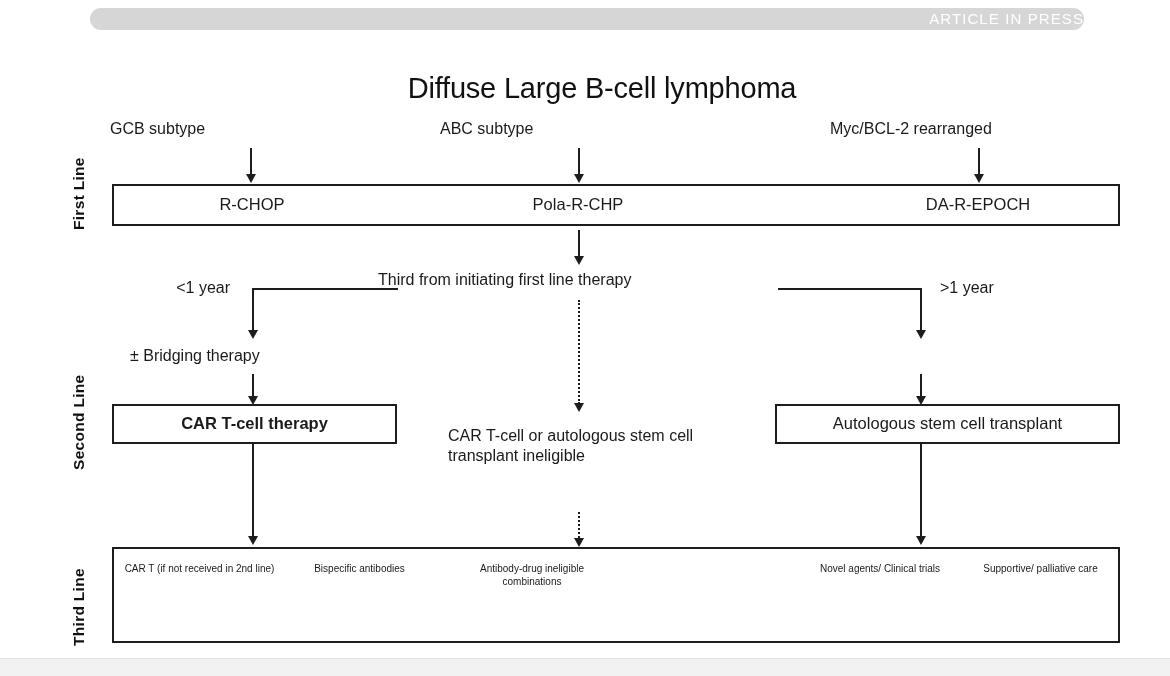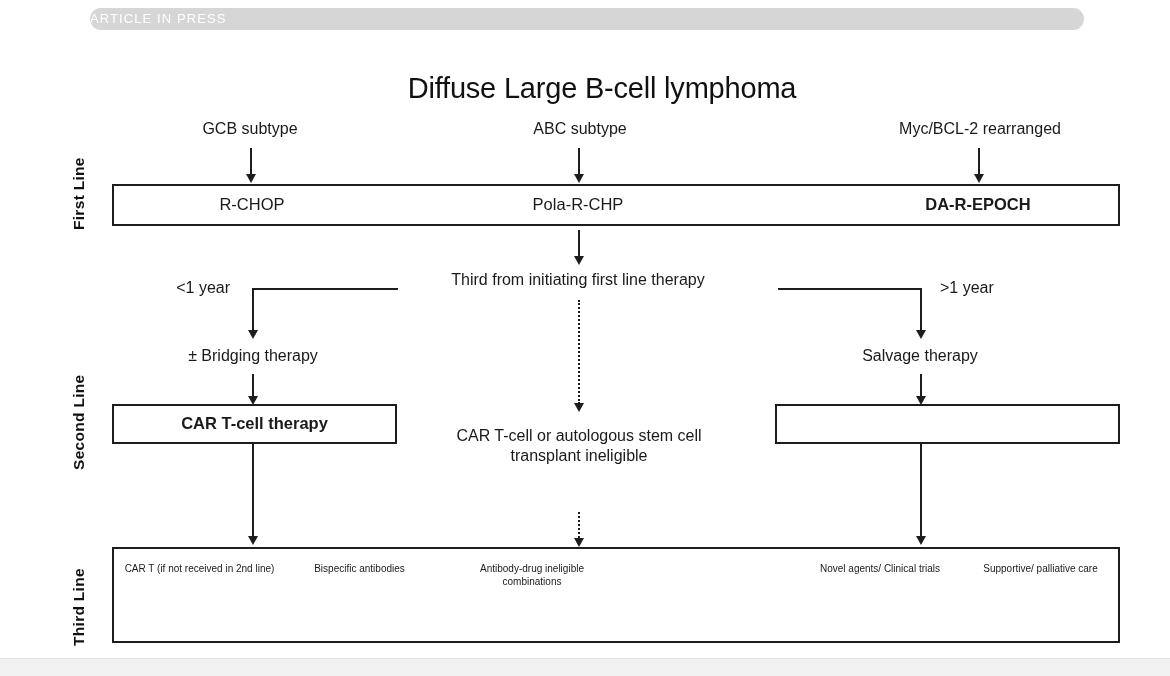--- a/index.html
+++ b/index.html
@@ -21,23 +21,23 @@
 
   
   .press-band {
     position: absolute;
     left: 90px;
     top: 8px;
     width: 994px;
     height: 22px;
     background: #d6d6d6;
     color: #ffffff;
-    font-size: 13px;
+    font-size: 15px;
     letter-spacing: 1.1px;
-    text-align: left;
+    text-align: right;
     line-height: 22px;
     font-family: "Liberation Sans", sans-serif;
     border-radius: 11px;
   }
 
   
   .page-foot {
     position: absolute;
     left: 0;
     top: 658px;
@@ -71,21 +71,21 @@
     white-space: nowrap;
     letter-spacing: 0.3px;
   }
 
   
   .txt {
     position: absolute;
     font-size: 16px;
     color: #1a1a1a;
     white-space: nowrap;
-    text-align: center;
+    text-align: left;
   }
   .txt.multi { white-space: normal; line-height: 1.28; }
 
   
   .box {
     position: absolute;
     border: 2px solid #1d1d1d;
     background: #ffffff;
     box-sizing: border-box;
   }
@@ -153,21 +153,21 @@
 
   <div class="vline" style="left:578px; top:148px; height:30px;"></div>
   <div class="arrowhead" style="left:573.5px; top:174px;"></div>
 
   <div class="vline" style="left:978px; top:148px; height:30px;"></div>
   <div class="arrowhead" style="left:973.5px; top:174px;"></div>
 
   <div class="box" style="left:112px; top:184px; width:1008px; height:42px;"></div>
   <div class="box-label" style="left:438px; top:195px; width:280px;">Pola-R-CHP</div>
   <div class="box-label" style="left:112px; top:195px; width:280px;">R-CHOP</div>
-  <div class="box-label" style="left:838px; top:195px; width:280px;font-weight:bold;">DA-R-EPOCH</div>
+  <div class="box-label" style="left:838px; top:195px; width:280px;">DA-R-EPOCH</div>
 
   <div class="vline" style="left:578px; top:230px; height:30px;"></div>
   <div class="arrowhead" style="left:573.5px; top:256px;"></div>
 
   <div class="txt" style="left:378px; top:271px; width:400px;">Third from initiating first line therapy</div>
 
   <div class="hline" style="left:252px; top:288px; width:146px;"></div>
   <div class="vline" style="left:252px; top:288px; height:46px;"></div>
   <div class="arrowhead" style="left:247.5px; top:330px;"></div>
   <div class="txt" style="left:110px; top:279px; width:120px; text-align:right;">&lt;1 year</div>
@@ -182,25 +182,25 @@
 
   <div class="txt" style="left:130px; top:347px; width:246px;">± Bridging therapy</div>
   <div class="vline" style="left:252px; top:374px; height:26px;"></div>
   <div class="arrowhead" style="left:247.5px; top:396px;"></div>
 
   <div class="box" style="left:112px; top:404px; width:285px; height:40px;"></div>
   <div class="box-label" style="left:112px; top:414px; width:285px;font-weight:bold;">CAR T-cell therapy</div>
 
   <div class="txt multi" style="left:448px; top:426px; width:262px;">CAR T-cell or autologous stem cell transplant ineligible</div>
 
-  <div class="txt" style="left:820px; top:347px; width:200px;">Salvage therapy</div>
   <div class="vline" style="left:920px; top:374px; height:26px;"></div>
   <div class="arrowhead" style="left:915.5px; top:396px;"></div>
 
   <div class="box" style="left:775px; top:404px; width:345px; height:40px;"></div>
+  <div class="box-label" style="left:775px; top:414px; width:345px;">Autologous stem cell transplant</div>
 
   <div class="vline" style="left:252px; top:444px; height:96px;"></div>
   <div class="arrowhead" style="left:247.5px; top:536px;"></div>
 
   <div class="vline dotted" style="left:578px; top:512px; height:30px;"></div>
   <div class="arrowhead" style="left:573.5px; top:538px;"></div>
 
   <div class="vline" style="left:920px; top:444px; height:96px;"></div>
   <div class="arrowhead" style="left:915.5px; top:536px;"></div>
 

